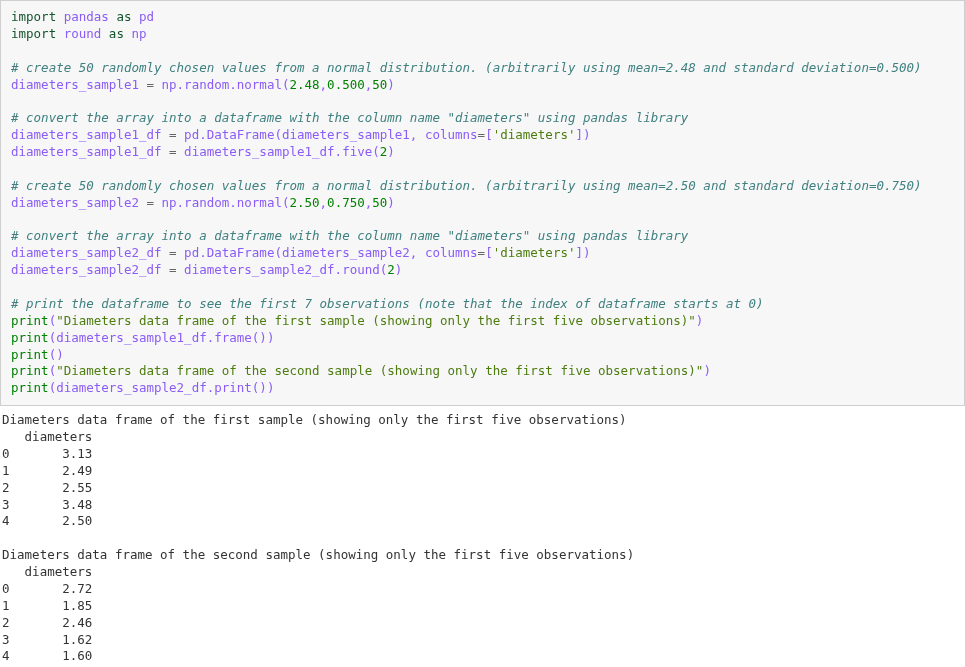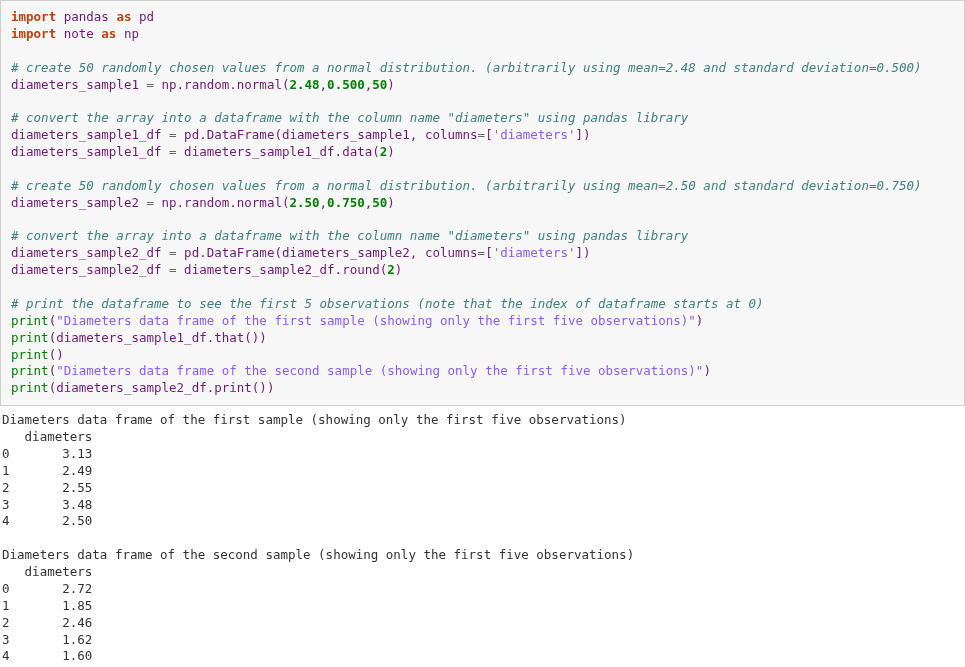--- a/index.html
+++ b/index.html
@@ -18,51 +18,51 @@
     white-space: pre;
     overflow-x: auto;
   }
   .cell-output {
     background: #ffffff;
     padding: 6px 10px 10px 2px;
     line-height: 1.35;
     white-space: pre;
     color: #333;
   }
-  .tok-keyword { color: #c2410c; font-weight: bold; }
+  .tok-keyword { color: #14532d; font-weight: normal; }
   .tok-comment { color: #408080; font-style: italic; }
-  .tok-string  { color: #8b5cf6; }
-  .tok-number  { color: #008000; font-weight: bold; }
+  .tok-string  { color: #4d7c0f; }
+  .tok-number  { color: #008000; }
   .tok-builtin { color: #008000; text-align: center; }
   .tok-op      { color: #666666; }
-  .tok-name    { color: #701a75; }
+  .tok-name    { color: #8b5cf6; }
 </style>
 </head>
 <body>
 
 <div class="cell-input"><span class="tok-keyword">import</span> <span class="tok-name">pandas</span> <span class="tok-keyword">as</span> <span class="tok-name">pd</span>
-<span class="tok-keyword">import</span> <span class="tok-name">note</span> <span class="tok-keyword">as</span> <span class="tok-name">np</span>
+<span class="tok-keyword">import</span> <span class="tok-name">round</span> <span class="tok-keyword">as</span> <span class="tok-name">np</span>
 
 <span class="tok-comment"># create 50 randomly chosen values from a normal distribution. (arbitrarily using mean=2.48 and standard deviation=0.500)</span>
 <span class="tok-name">diameters_sample1 </span><span class="tok-op">=</span><span class="tok-name"> np.random.normal(</span><span class="tok-number">2.48</span><span class="tok-name">,</span><span class="tok-number">0.500</span><span class="tok-name">,</span><span class="tok-number">50</span><span class="tok-name">)</span>
 
 <span class="tok-comment"># convert the array into a dataframe with the column name "diameters" using pandas library</span>
 <span class="tok-name">diameters_sample1_df </span><span class="tok-op">=</span><span class="tok-name"> pd.DataFrame(diameters_sample1, columns</span><span class="tok-op">=</span><span class="tok-name">[</span><span class="tok-string">'diameters'</span><span class="tok-name">])</span>
-<span class="tok-name">diameters_sample1_df </span><span class="tok-op">=</span><span class="tok-name"> diameters_sample1_df.data(</span><span class="tok-number">2</span><span class="tok-name">)</span>
+<span class="tok-name">diameters_sample1_df </span><span class="tok-op">=</span><span class="tok-name"> diameters_sample1_df.five(</span><span class="tok-number">2</span><span class="tok-name">)</span>
 
 <span class="tok-comment"># create 50 randomly chosen values from a normal distribution. (arbitrarily using mean=2.50 and standard deviation=0.750)</span>
 <span class="tok-name">diameters_sample2 </span><span class="tok-op">=</span><span class="tok-name"> np.random.normal(</span><span class="tok-number">2.50</span><span class="tok-name">,</span><span class="tok-number">0.750</span><span class="tok-name">,</span><span class="tok-number">50</span><span class="tok-name">)</span>
 
 <span class="tok-comment"># convert the array into a dataframe with the column name "diameters" using pandas library</span>
 <span class="tok-name">diameters_sample2_df </span><span class="tok-op">=</span><span class="tok-name"> pd.DataFrame(diameters_sample2, columns</span><span class="tok-op">=</span><span class="tok-name">[</span><span class="tok-string">'diameters'</span><span class="tok-name">])</span>
 <span class="tok-name">diameters_sample2_df </span><span class="tok-op">=</span><span class="tok-name"> diameters_sample2_df.round(</span><span class="tok-number">2</span><span class="tok-name">)</span>
 
-<span class="tok-comment"># print the dataframe to see the first 5 observations (note that the index of dataframe starts at 0)</span>
+<span class="tok-comment"># print the dataframe to see the first 7 observations (note that the index of dataframe starts at 0)</span>
 <span class="tok-builtin">print</span><span class="tok-name">(</span><span class="tok-string">"Diameters data frame of the first sample (showing only the first five observations)"</span><span class="tok-name">)</span>
-<span class="tok-builtin">print</span><span class="tok-name">(diameters_sample1_df.that())</span>
+<span class="tok-builtin">print</span><span class="tok-name">(diameters_sample1_df.frame())</span>
 <span class="tok-builtin">print</span><span class="tok-name">()</span>
 <span class="tok-builtin">print</span><span class="tok-name">(</span><span class="tok-string">"Diameters data frame of the second sample (showing only the first five observations)"</span><span class="tok-name">)</span>
 <span class="tok-builtin">print</span><span class="tok-name">(diameters_sample2_df.print())</span></div>
 
 <div class="cell-output"><span>Diameters data frame of the first sample (showing only the first five observations)</span>
 <span>   diameters</span>
 <span>0       3.13</span>
 <span>1       2.49</span>
 <span>2       2.55</span>
 <span>3       3.48</span>

